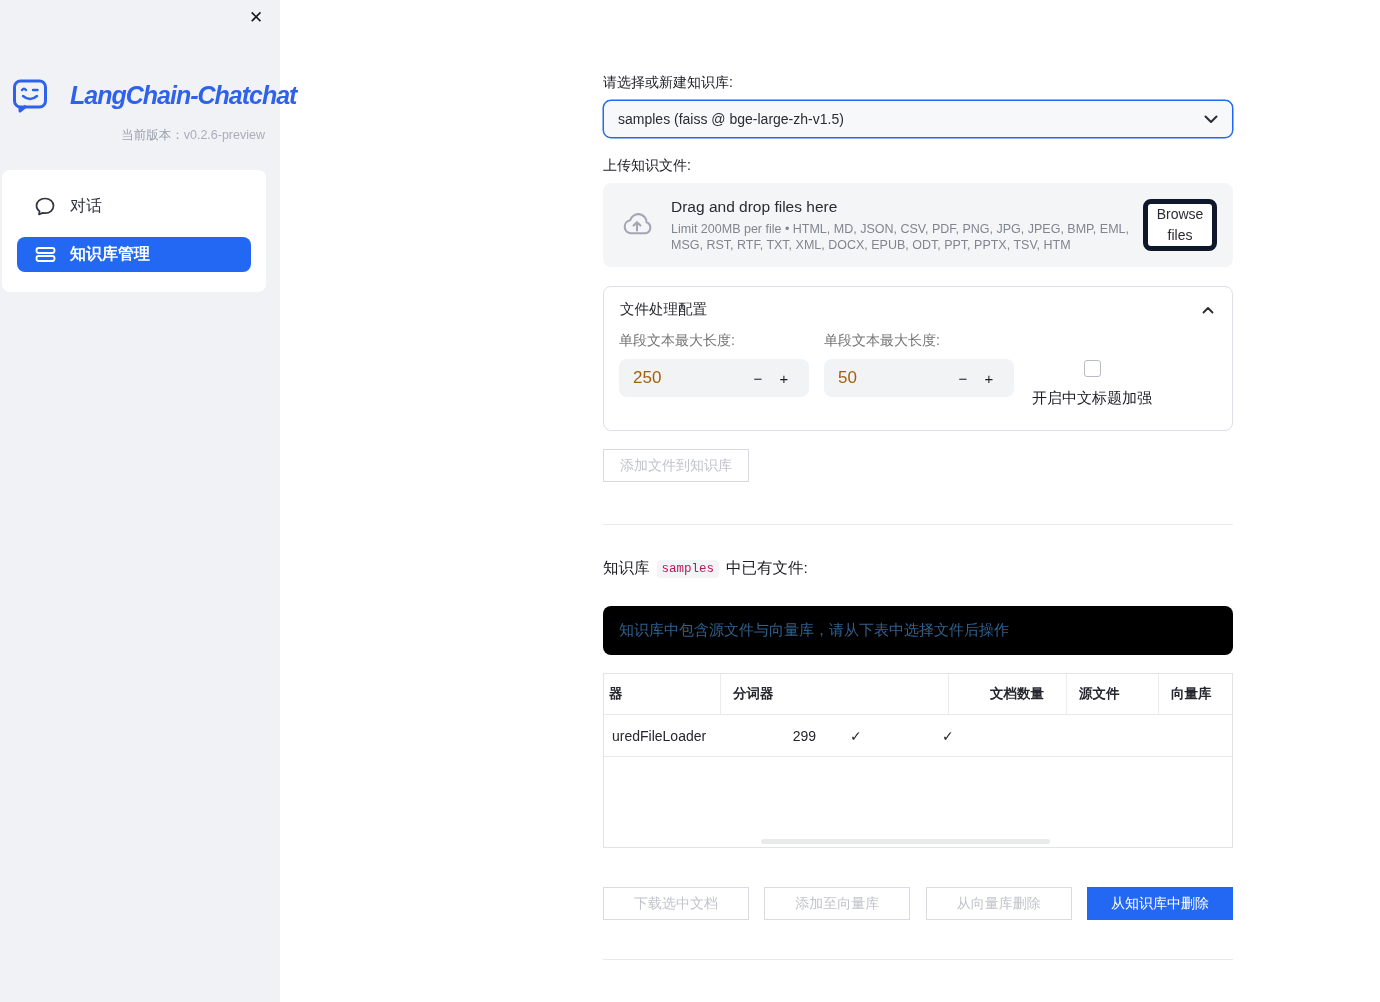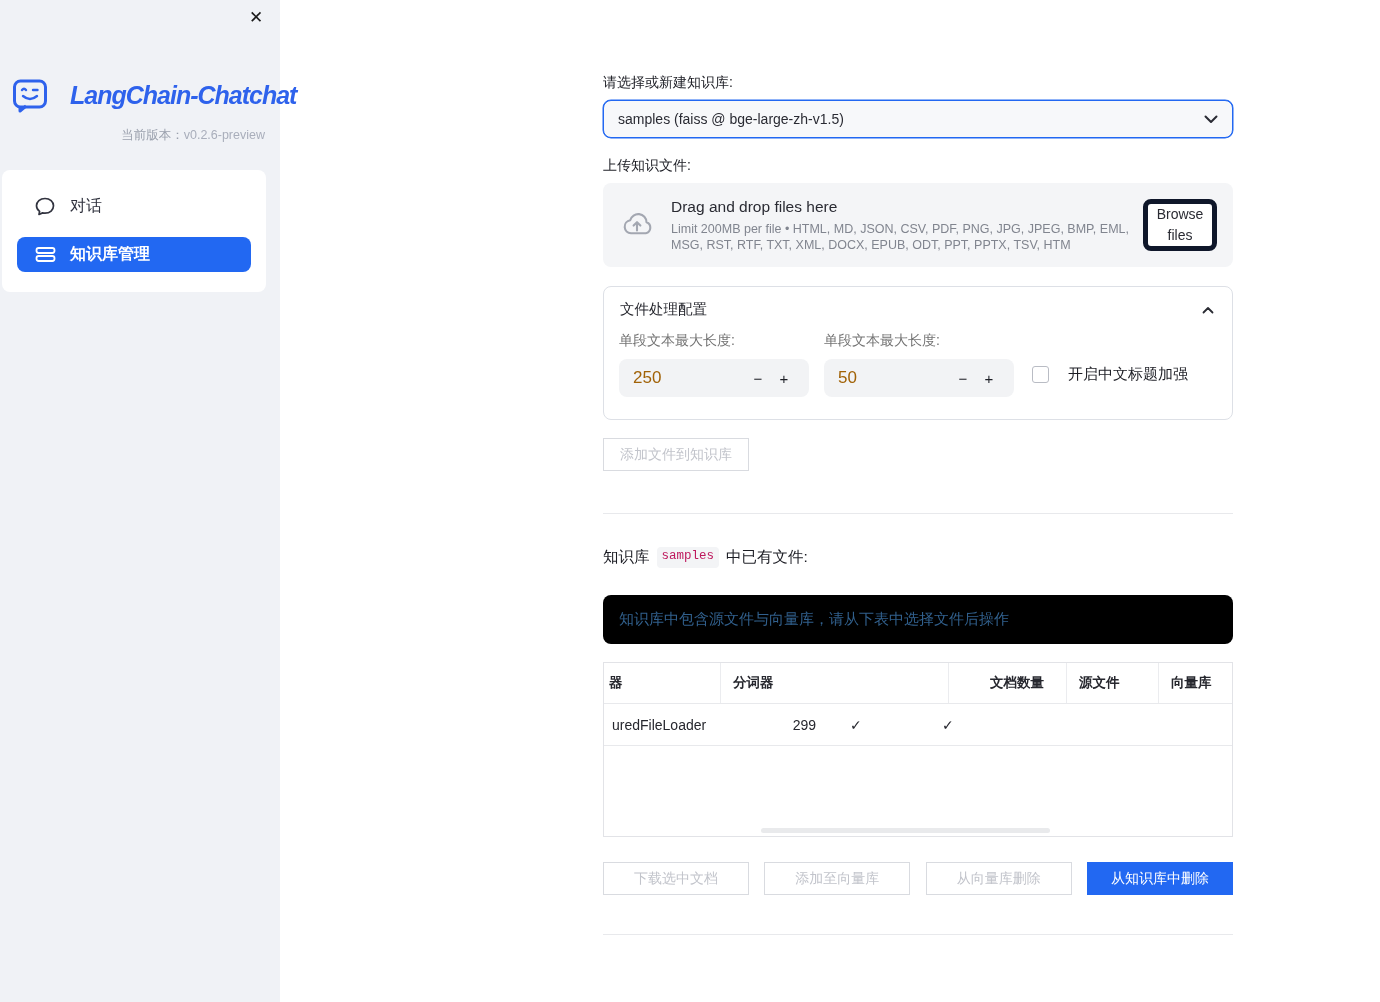--- a/index.html
+++ b/index.html
@@ -92,42 +92,42 @@
   .num-input {
     display: flex; align-items: center; height: 38px;
     background: #f2f3f5; border-radius: 8px; padding: 0 12px 0 14px;
   }
   .num-value { flex: 1; font-size: 17px; color: #a16207; }
   .step-btn {
     border: none; background: transparent; font-size: 15px; color: #1c1d24;
     width: 26px; height: 30px; cursor: pointer; font-family: inherit;
   }
   .checkbox-group {
-    display: flex; align-items: center; gap: 19px;
-    margin-left: 18px; margin-top: 20px; cursor: pointer;
+    display: flex; align-items: center; gap: 12px;
+    margin-left: 18px; margin-top: 28px; cursor: pointer; flex-direction: column;
   }
   .checkbox-box {
     width: 17px; height: 17px; border: 1px solid #b9bcc4;
     border-radius: 3px; background: #ffffff;
   }
   .checkbox-label { font-size: 15px; color: #1c1d24; }
   
   .btn {
     font-family: inherit; font-size: 14px; border-radius: 0;
     padding: 6px 16px; height: 33px; cursor: pointer;
     background: #ffffff; border: 1px solid #d5d7dd; color: #2a2b33;
   }
   .btn.disabled { color: #c2c4cb; border-color: #d9dbe0; cursor: default; }
   .btn.primary {
     background: #2268f2; border: 1px solid #2268f2; color: #ffffff;
   }
   .add-btn { margin-top: 18px; }
   .divider { border: none; border-top: 1px solid #e8e9ec; margin: 0; }
   .divider-1 { margin-top: 42px; }
-  .kb-line { margin-top: 33px; font-size: 15.5px; color: #1c1d24; display: flex; gap: 7px; }
+  .kb-line { margin-top: 33px; font-size: 15.5px; color: #1c1d24; display: flex; align-items: center; gap: 7px; }
   .code-chip {
     font-family: "Liberation Mono", "DejaVu Sans Mono", monospace;
     font-size: 12.5px; color: #be185d; background: #f3f4f6;
     border-radius: 4px; padding: 2px 5px;
   }
   .info-box {
     margin-top: 27px; background: #000000; border-radius: 8px;
     padding: 15px 16px; font-size: 15px; color: #31608d;
   }
   
@@ -150,21 +150,21 @@
   .c3 { width: 118px; justify-content: flex-end; padding-right: 22px; }
   .c4 { width: 92px; }
   .c5 { flex: 1; }
   .clip-left { margin-left: -7px; }
   .clip-left-sm { margin-left: -4px; }
   .hscroll-thumb {
     position: absolute; bottom: 3px; left: 25%; width: 46%; height: 5px;
     background: #e9eaec; border-radius: 3px;
   }
   .actions-row {
-    display: flex; justify-content: space-between; margin-top: 25px;
+    display: flex; justify-content: space-between; margin-top: 39px;
   }
   .actions-row .btn { width: 146px; }
   .divider-2 { margin-top: 39px; }
   .bottom-row { display: flex; justify-content: space-between; margin-top: 35px; }
   .bottom-row .btn { width: 200px; }
   
   .chev-svg { display: block; }
 </style>
 </head>
 <body>

